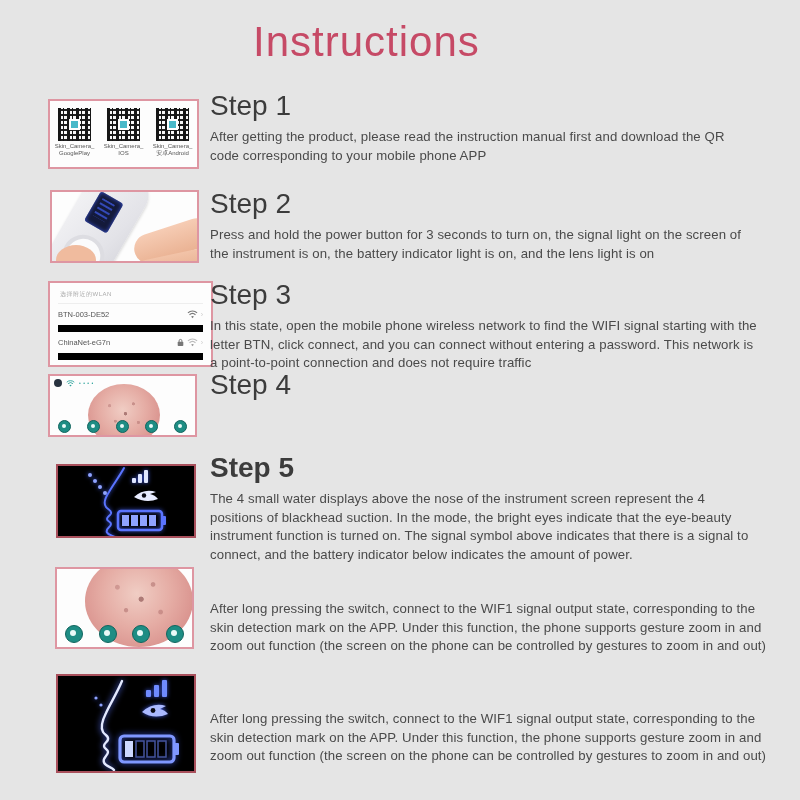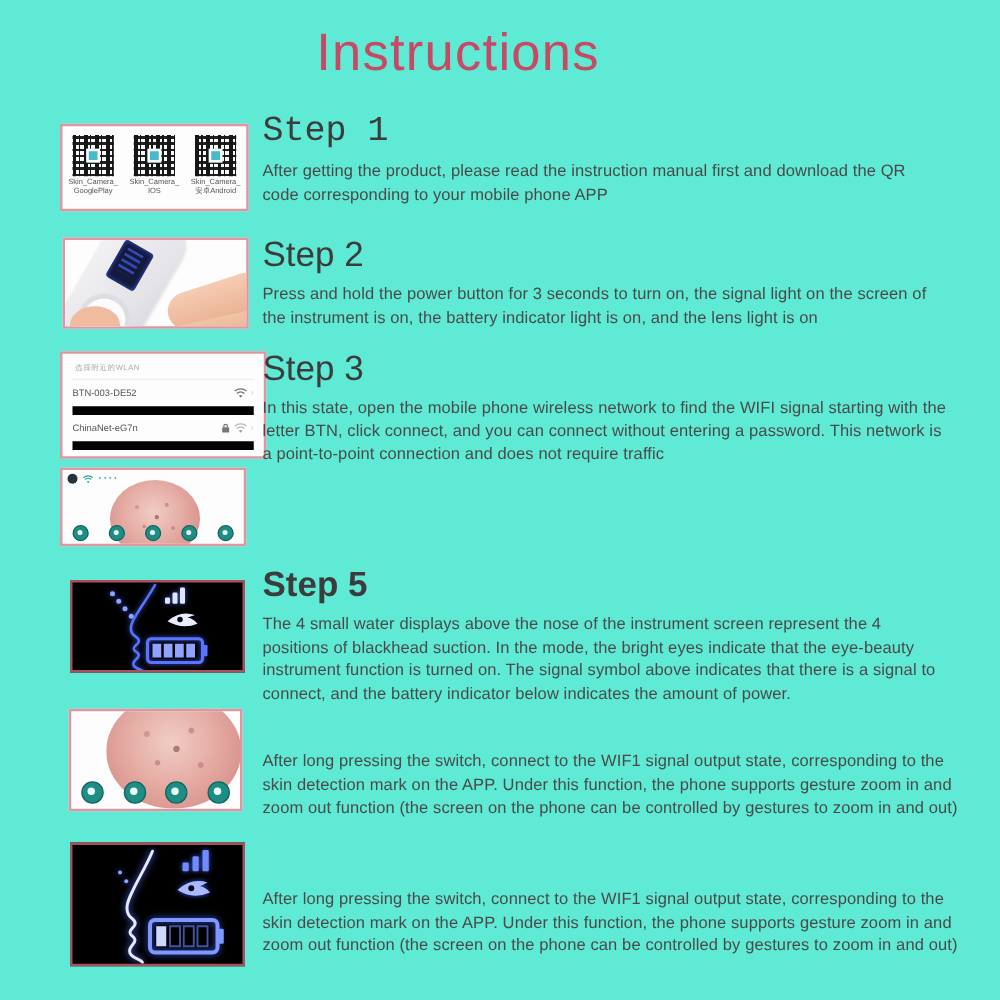--- a/index.html
+++ b/index.html
@@ -1,16 +1,16 @@
 <!DOCTYPE html>
 <html><head>
 <meta charset="utf-8">
 <style>
   html,body{margin:0;padding:0;background:#fff;}
-  .page{position:relative;width:800px;height:800px;background:#5eead4;overflow:hidden;
+  .page{position:relative;width:800px;height:800px;background:#e5e5e5;overflow:hidden;
         font-family:"Liberation Sans",sans-serif;}
   .title{position:absolute;left:253px;top:18px;font-size:42px;font-weight:400;
          color:#c64a66;letter-spacing:1px;}
   .step-heading{position:absolute;left:210px;font-size:28px;font-weight:400;color:#3c3c3c;}
   .step-body{position:absolute;left:210px;font-size:13.2px;line-height:1.42;color:#4a4a4a;
              letter-spacing:0.1px;}
   .imgbox{position:absolute;border:2px solid #de96a2;background:#fdfdfd;overflow:hidden;}
   .imgbox.dark{border-color:#a9505c;background:#000;}
 
   
@@ -87,21 +87,21 @@
     </div>
     <div class="qr-item">
       <div class="qr"></div>
       <div class="qr-label">Skin_Camera_IOS</div>
     </div>
     <div class="qr-item">
       <div class="qr"></div>
       <div class="qr-label">Skin_Camera_安卓Android</div>
     </div>
   </div>
-  <div class="step-heading" style="top:90px;font-family:Liberation Mono, monospace;">Step 1</div>
+  <div class="step-heading" style="top:90px;">Step 1</div>
   <div class="step-body" style="top:128px;width:540px;">After getting the product, please read the instruction manual first and download the QR code corresponding to your mobile phone APP</div>
 
   <div class="imgbox" style="left:50px;top:190px;width:145px;height:69px;">
     <div class="device">
       <div class="device-screen"></div>
       <div class="power-btn"></div>
     </div>
     <div class="finger"></div>
     <div class="finger2"></div>
     <div class="thumb"></div>
@@ -168,20 +168,21 @@
     </div>
     <div class="skin-circle" style="left:38px;top:8px;width:72px;height:62px;"></div>
     <div class="btn-row">
       <div class="teal-btn"></div>
       <div class="teal-btn"></div>
       <div class="teal-btn"></div>
       <div class="teal-btn"></div>
       <div class="teal-btn"></div>
     </div>
   </div>
+  <div class="step-heading" style="top:369px;">Step 4</div>
 
   <div class="imgbox dark" style="left:56px;top:464px;width:136px;height:70px;">
     <svg class="svg-fill" viewBox="0 0 136 70">
       <path d="M66,2 C61,11 55,19 51,26 C47,32 45,37 48,41 C50,44 54,44 53,47.5 C52,50 49,50.5 49,53 C49,55.5 53,55.5 53,58 C53,61.5 47,62.5 49,66.5 C50.5,69.5 56,69.5 58,72" fill="none" stroke="#5a74ff" stroke-width="2" stroke-linecap="round" style="filter:drop-shadow(0 0 2px #3b55d8)"></path>
       <g fill="#8fa3ff" style="filter:drop-shadow(0 0 2px #3b55d8)">
         <circle cx="32" cy="9" r="2"></circle>
           <circle cx="37" cy="15" r="2"></circle>
         <circle cx="42" cy="21" r="2"></circle>
           <circle cx="47" cy="27" r="2"></circle>
       </g>

